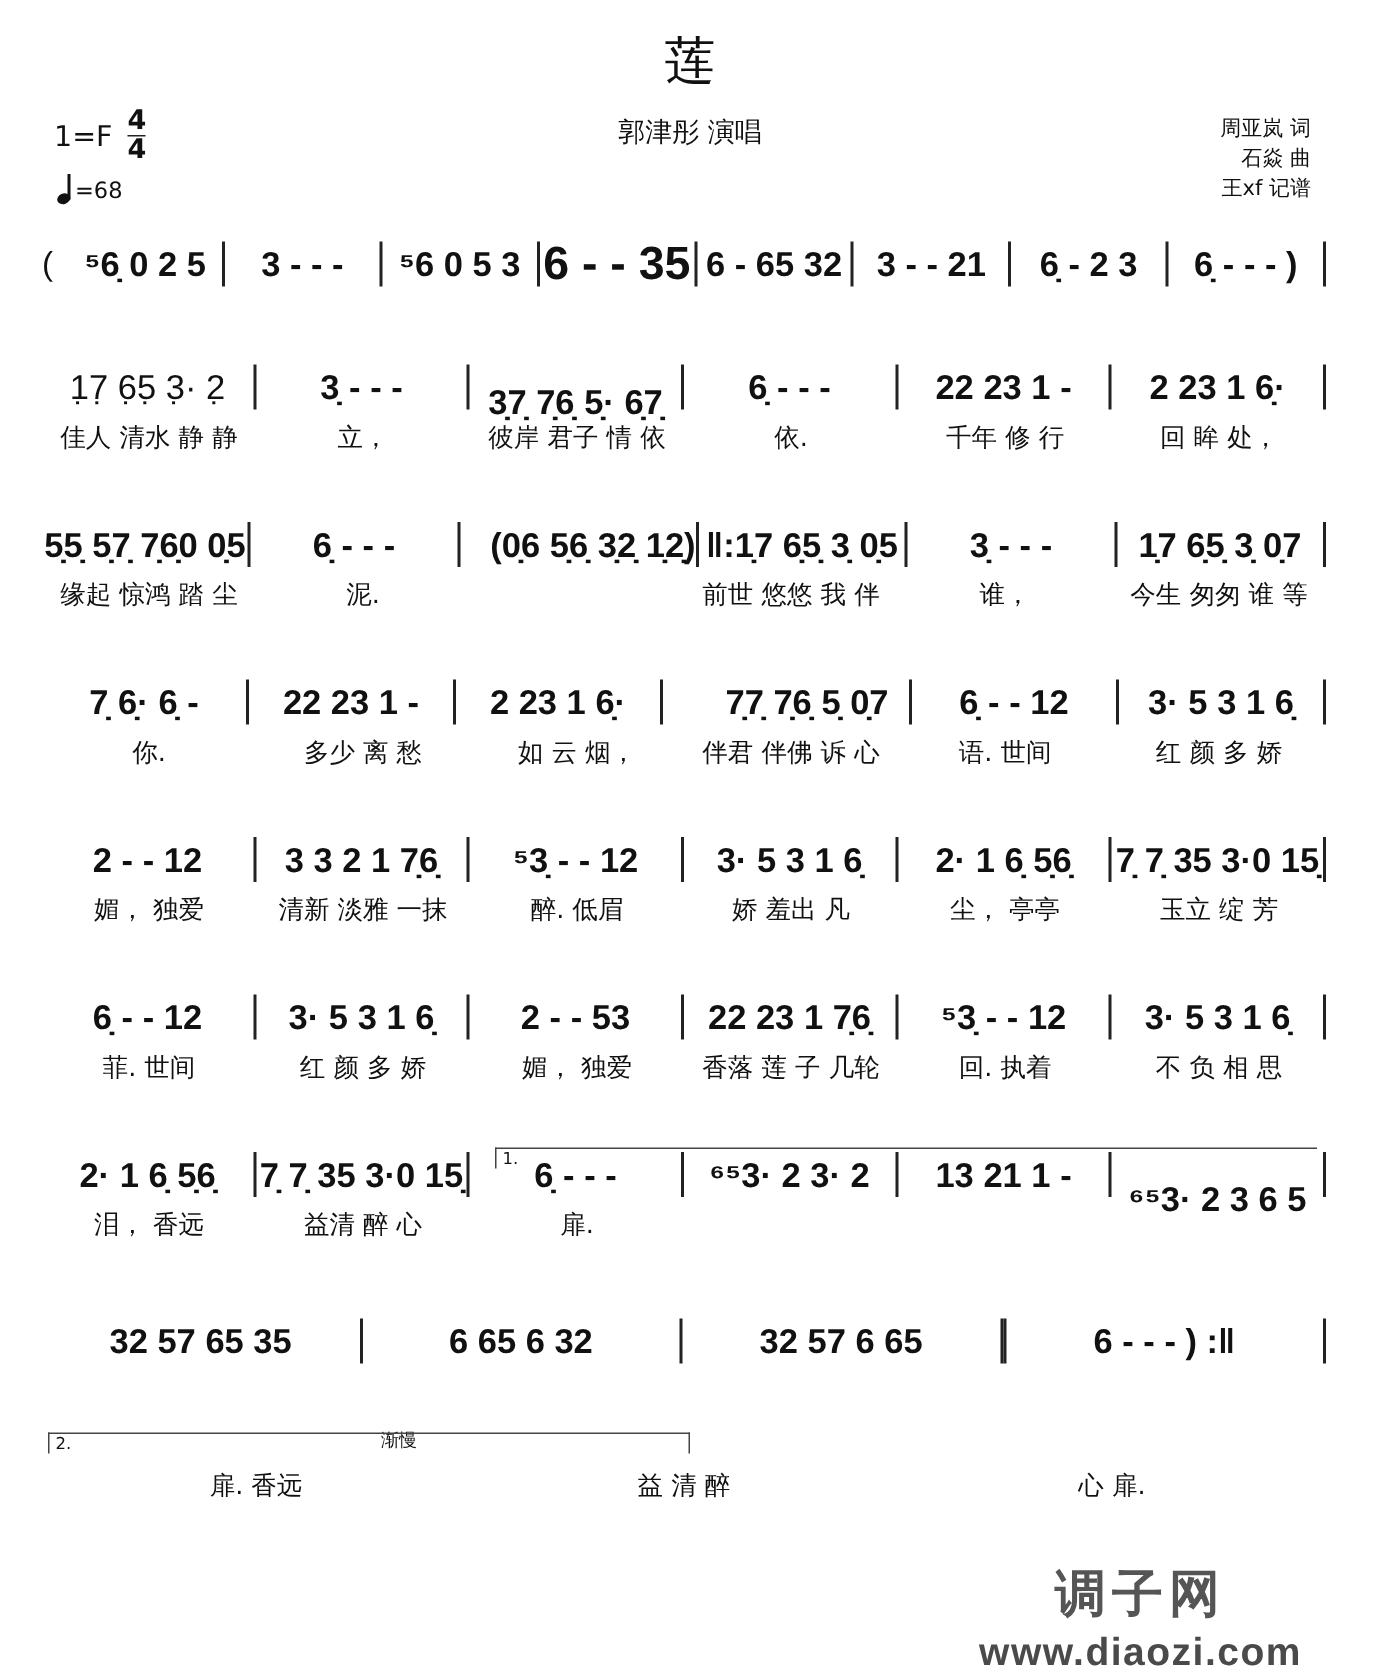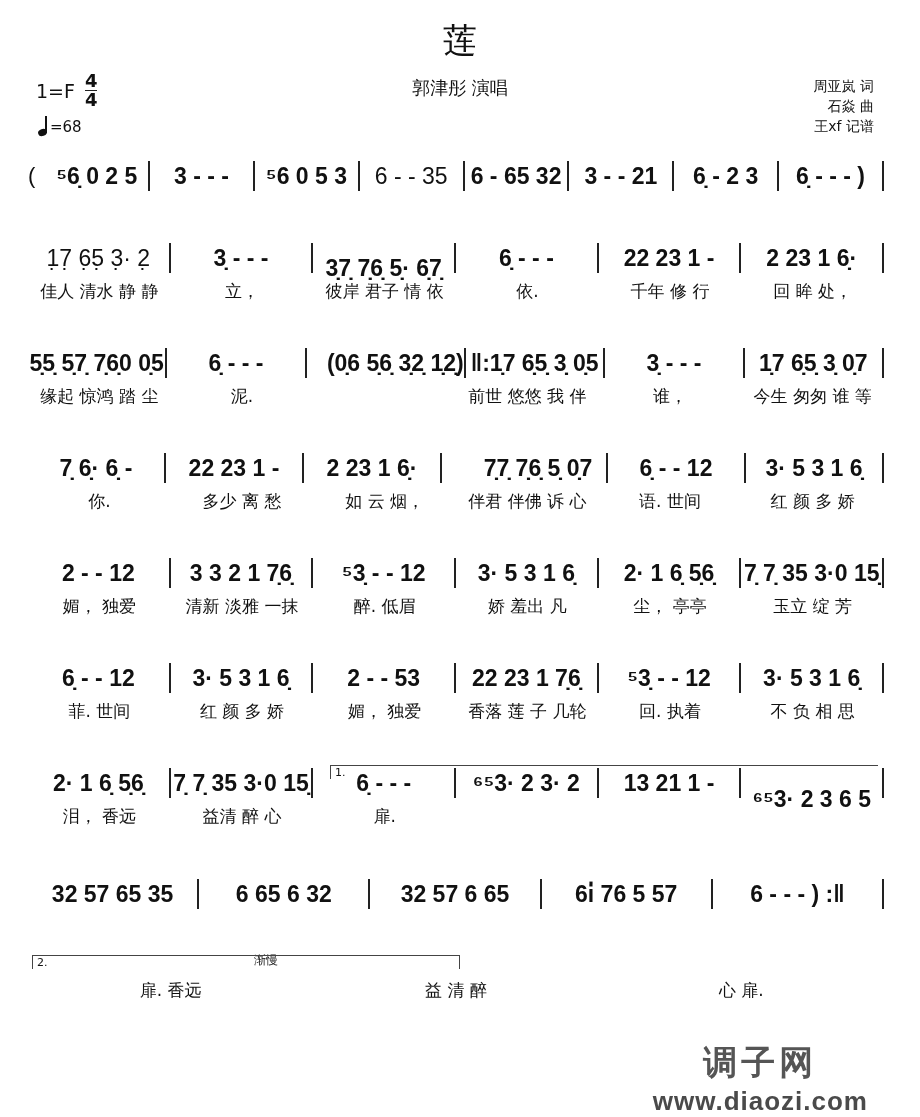--- a/index.html
+++ b/index.html
@@ -60,21 +60,21 @@
 <div id="score">
     <div class="row" style="top: 158px;">
       <div class="seg">
         <span style="font-size: 22px; margin-right: 10px;">(</span>
         <div class="measure" style="font-size: 23px; font-weight: bold; white-space: nowrap;">⁵6̣ 0 2 5</div>
         <div class="barline"></div>
         <div class="measure" style="font-size: 23px; font-weight: bold; white-space: nowrap;">3 - - -</div>
         <div class="barline"></div>
         <div class="measure" style="font-size: 23px; font-weight: bold; white-space: nowrap;">⁵6 0 5 3</div>
         <div class="barline"></div>
-        <div class="measure" style="font-size: 23px; font-weight: normal; white-space: nowrap;">6 - - 35</div>
+        <div class="measure" style="font-size: 31px; font-weight: bold; white-space: nowrap;">6 - - 35</div>
         <div class="barline"></div>
         <div class="measure" style="font-size: 23px; font-weight: bold; white-space: nowrap;">6 - 65 32</div>
         <div class="barline"></div>
         <div class="measure" style="font-size: 23px; font-weight: bold; white-space: nowrap;">3 - - 21</div>
         <div class="barline"></div>
         <div class="measure" style="font-size: 23px; font-weight: bold; white-space: nowrap;">6̣ - 2 3</div>
         <div class="barline"></div>
         <div class="measure" style="font-size: 23px; font-weight: bold; white-space: nowrap;">6̣ - - - )</div>
         <div class="barline"></div>
       </div>
@@ -234,21 +234,20 @@
       </div>
     </div>
     <div class="row" style="top: 876px;">
       <div class="seg">
         <div class="measure" style="font-size: 23px; font-weight: bold; white-space: nowrap;">32 57 65 35</div>
         <div class="barline"></div>
         <div class="measure" style="font-size: 23px; font-weight: bold; white-space: nowrap;">6 65 6 32</div>
         <div class="barline"></div>
         <div class="measure" style="font-size: 23px; font-weight: bold; white-space: nowrap;">32 57 6 65</div>
         <div class="barline"></div>
-        <div class="measure" style="font-size: 23px; font-weight: bold; white-space: nowrap;">6i̇ 76 5 57</div>
         <div class="barline"></div>
         <div class="measure" style="font-size: 23px; font-weight: bold; white-space: nowrap;">6 - - - ) :‖</div>
         <div class="barline"></div>
       </div>
       <div class="lyric-row" style="margin-top: 4px; font-size: 17px; font-family: &quot;DejaVu Sans&quot;, sans-serif;">
         <div class="lm"></div>
         <div class="lm"></div>
         <div class="lm"></div>
         <div class="lm"></div>
         <div class="lm"></div>

